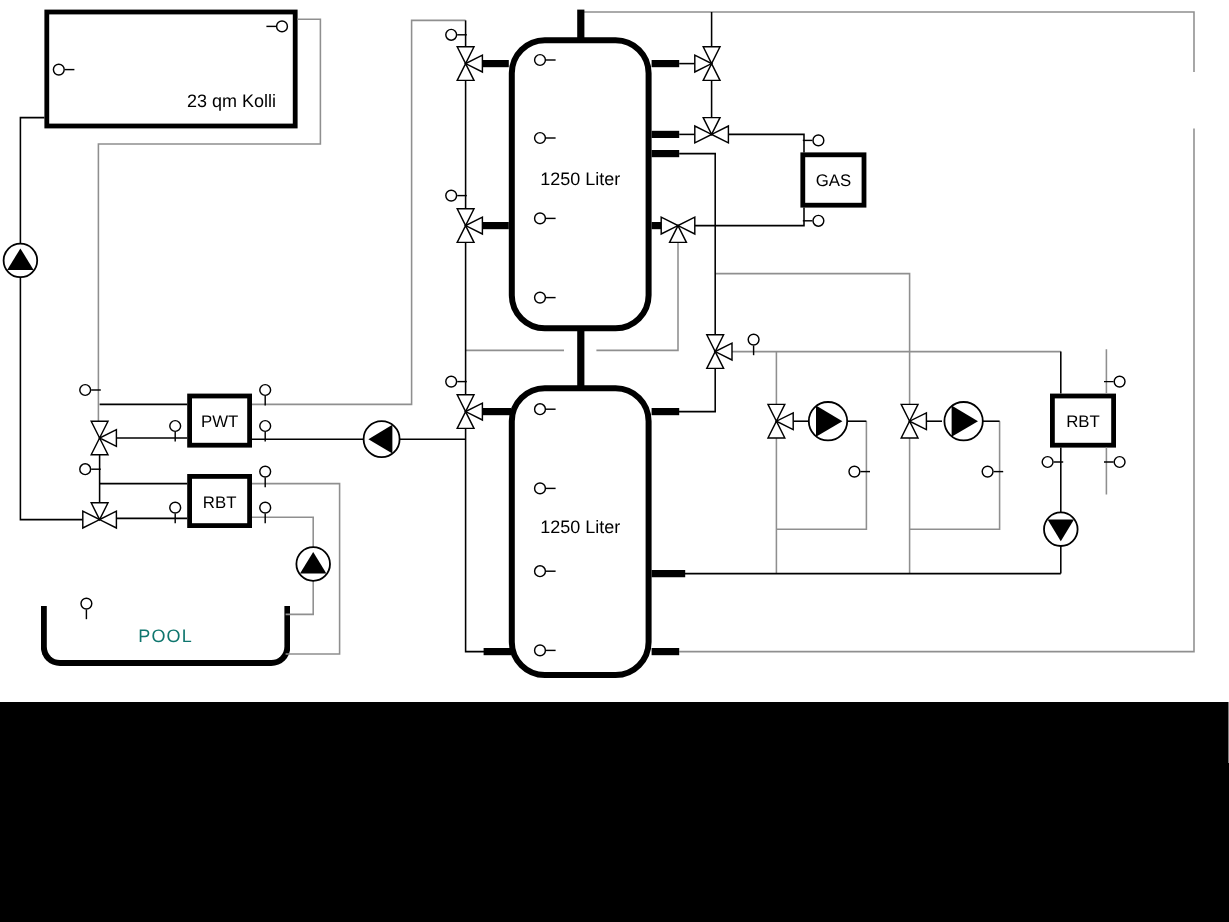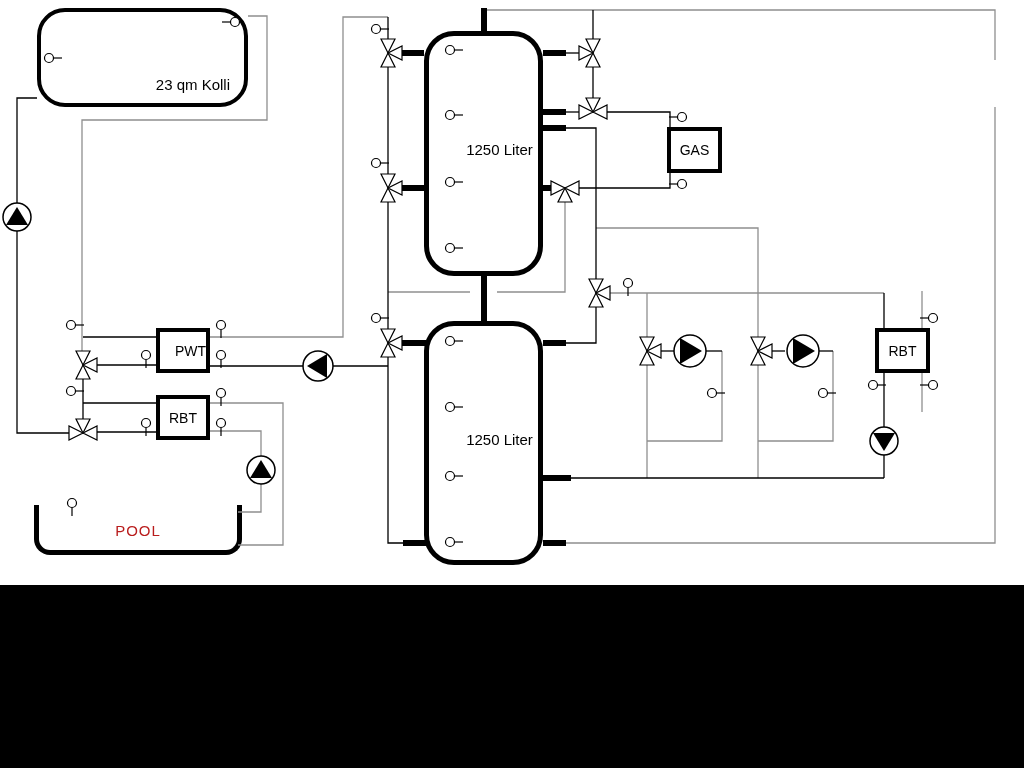--- a/index.html
+++ b/index.html
@@ -2,52 +2,52 @@
 <html><head>
 <meta charset="utf-8">
 <style>
   html,body{margin:0;padding:0;background:#fff;}
   #stage{position:relative;width:1024px;height:768px;background:#ffffff;overflow:hidden;
          font-family:"Liberation Sans", sans-serif;}
   .box{position:absolute;border:4px solid #000;background:#fff;box-sizing:border-box;
        display:flex;align-items:center;justify-content:center;color:#000;}
   .box .lbl{font-size:14px;}
   .tank{position:absolute;border:5px solid #000;border-radius:30px;background:#fff;box-sizing:border-box;}
-  .tank .lbl{position:absolute;top:105px;left:0;width:100%;text-align:center;font-size:15px;color:#000;padding-left:16px;}
+  .tank .lbl{position:absolute;top:105px;left:0;width:100%;text-align:center;font-size:15px;color:#000;}
   #collector .lbl{position:absolute;right:14px;bottom:10px;font-size:15px;}
   #collector{display:block;}
   #pool{position:absolute;border-left:5px solid #000;border-right:5px solid #000;border-bottom:5px solid #000;
         border-radius:0 0 16px 16px;box-sizing:border-box;background:transparent;}
-  #pool .lbl{position:absolute;top:17px;left:0;width:100%;text-align:center;font-size:15px;letter-spacing:1px;color:#b91c1c;}
+  #pool .lbl{position:absolute;top:17px;left:0;width:100%;text-align:center;font-size:15px;letter-spacing:1px;color:#0f766e;}
   #piping{position:absolute;left:0;top:0;z-index:5;pointer-events:none;}
   #band{position:absolute;left:0;top:585px;width:1024px;height:183px;background:#000;}
 </style>
 </head>
 <body>
 
 <div id="stage">
 
-  <div class="box" id="collector" style="left:37px;top:8px;width:211px;height:99px;border-radius:28px;">
+  <div class="box" id="collector" style="left:37px;top:8px;width:211px;height:99px;">
     <span class="lbl">23 qm Kolli</span>
   </div>
 
   <div class="tank" style="left:424px;top:31px;width:119px;height:245px;">
     <span class="lbl">1250 Liter</span>
   </div>
 
   <div class="tank" style="left:424px;top:321px;width:119px;height:244px;">
     <span class="lbl">1250 Liter</span>
   </div>
 
   <div class="box" style="left:667px;top:127px;width:55px;height:46px;">
     <span class="lbl">GAS</span>
   </div>
 
 
-  <div class="box" style="left:156px;top:328px;width:54px;height:45px;justify-content:flex-end;">
+  <div class="box" style="left:156px;top:328px;width:54px;height:45px;">
     <span class="lbl">PWT</span>
   </div>
 
   <div class="box" style="left:156px;top:395px;width:54px;height:45px;">
     <span class="lbl">RBT</span>
   </div>
 
   <div class="box" style="left:875px;top:328px;width:55px;height:45px;">
     <span class="lbl">RBT</span>
   </div>

